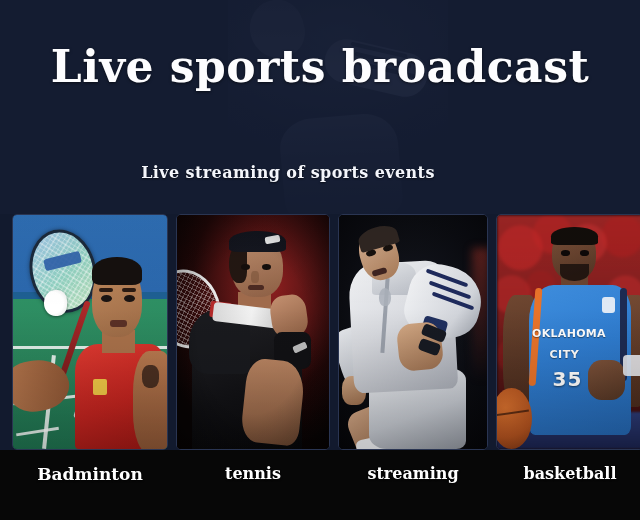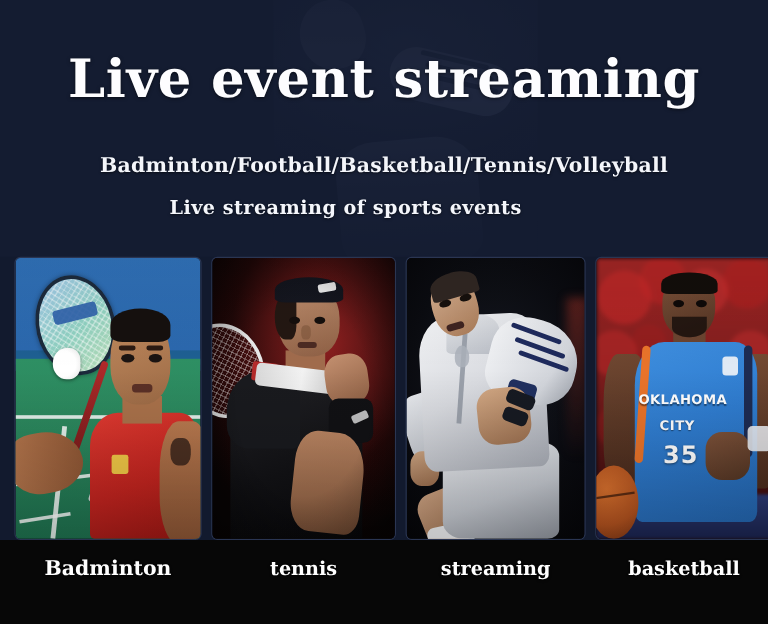--- a/index.html
+++ b/index.html
@@ -433,23 +433,22 @@
       <div class="g-head"></div>
       <div class="g-torso"></div>
       <div class="g-arm"></div>
       <div class="g-stripe s1"></div>
       <div class="g-stripe s2"></div>
       <div class="g-stripe s3"></div>
       <div class="g-legs"></div>
       <div class="g-fade"></div>
     </div>
 
-    <div class="headline">Live event streaming</div>
-
-    <div class="sub1">Badminton/Football/Basketball/Tennis/Volleyball</div>
+    <div class="headline">Live sports broadcast</div>
+
 
     <div class="sub2">Live streaming of sports events</div>
   </div>
 
   <div class="cards">
 
     <div class="card c1">
       <div class="photo">
         <div class="bd-sky"></div>
         <div class="bd-darkband"></div>

